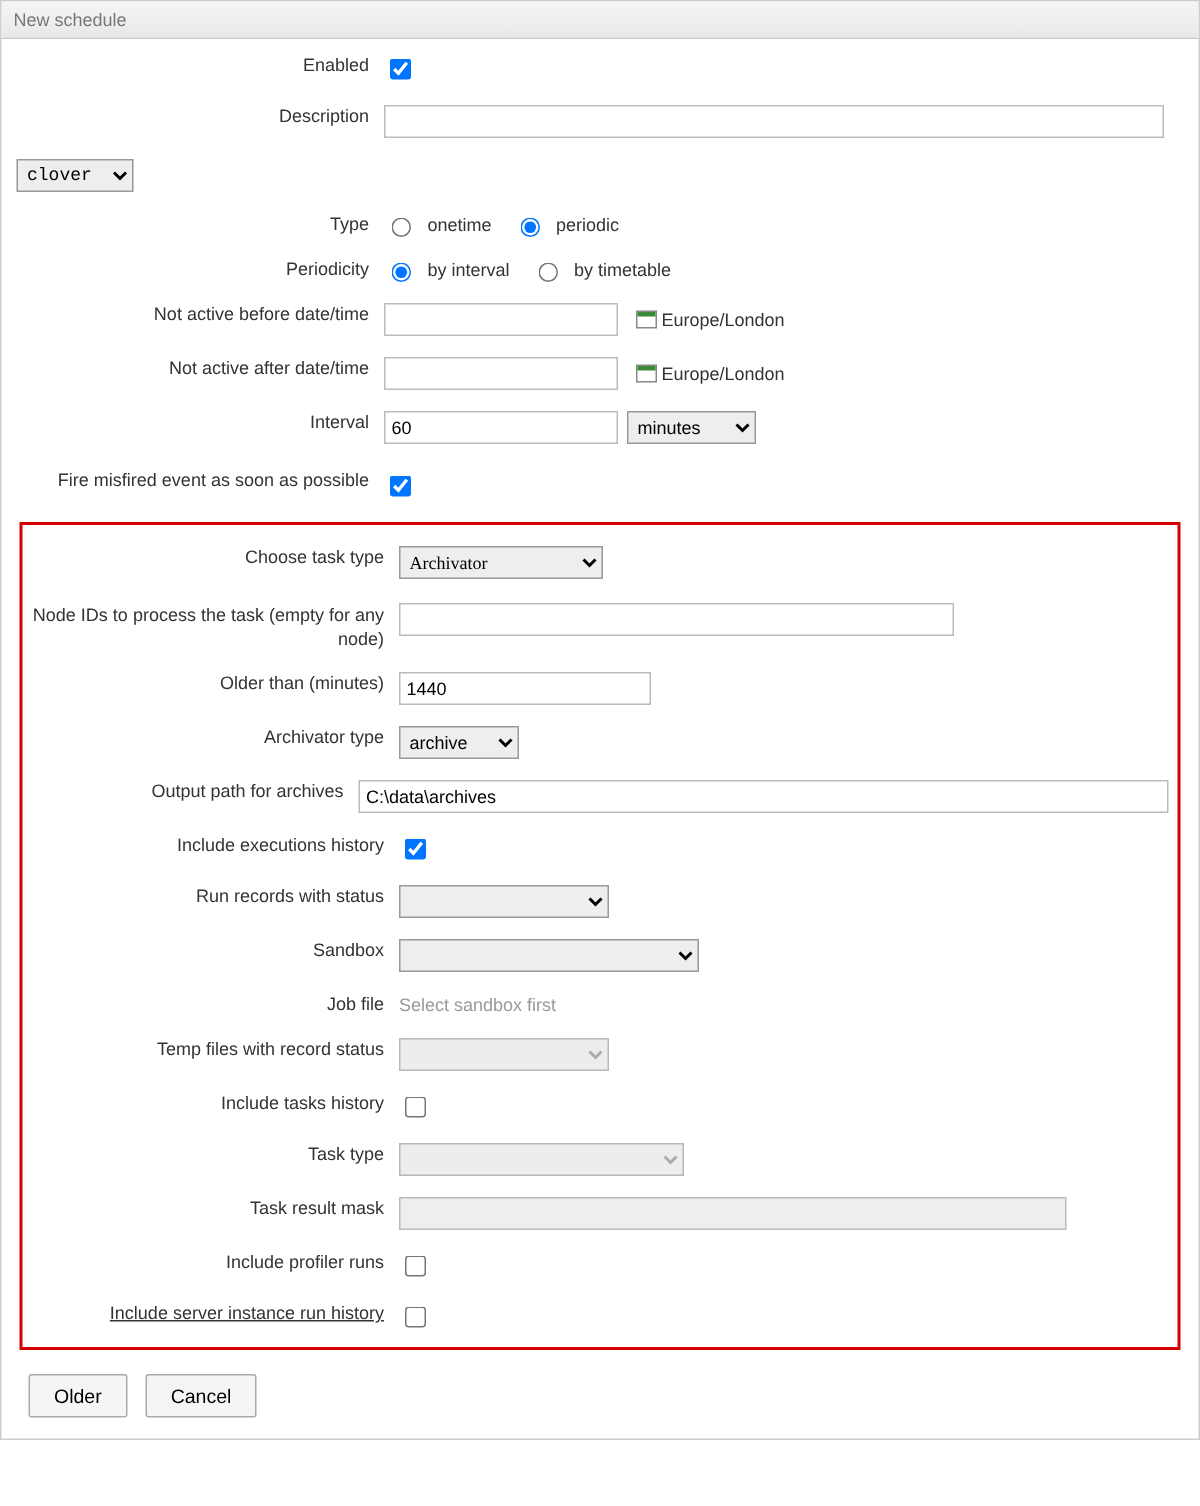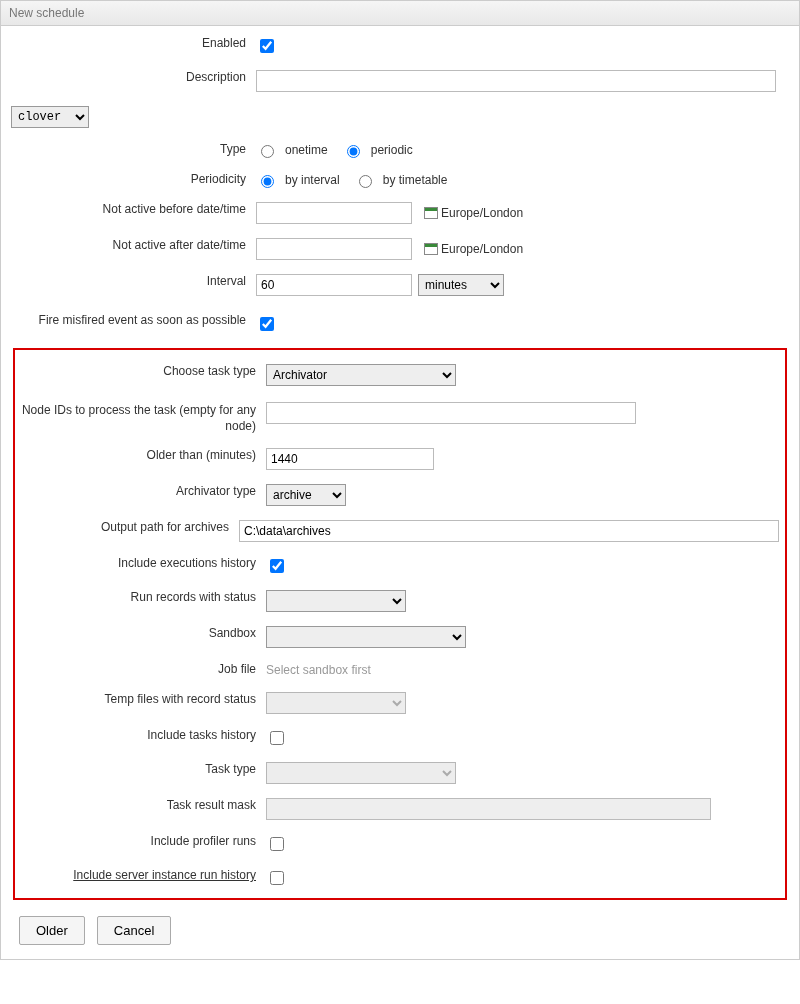--- a/index.html
+++ b/index.html
@@ -63,21 +63,21 @@
   input.wmask { width: 445px; }
   select {
     border: 1px solid #999;
     background: #eee;
     font-size: 12px;
     height: 22px;
     padding: 1px 2px;
   }
   select.wsmall { width: 78px; font-family: Liberation Mono, monospace; }
   select.wmunit { width: 86px; }
-  select.wtask  { width: 190px; }
+  select.wtask  { width: 136px; font-family: Liberation Serif, serif; }
   select.wstatus{ width: 140px; }
   select.wsandbox{ width: 200px; }
   select.wtype  { width: 80px; }
   select.wdis   { width: 140px; }
   select.wdis2  { width: 190px; }
   select:disabled { color: #888; background:#e6e6e6; }
   input[type="checkbox"] {
     width: 14px; height: 14px;
   }
   .radio-label { margin-left: 2px; margin-right: 8px; }

